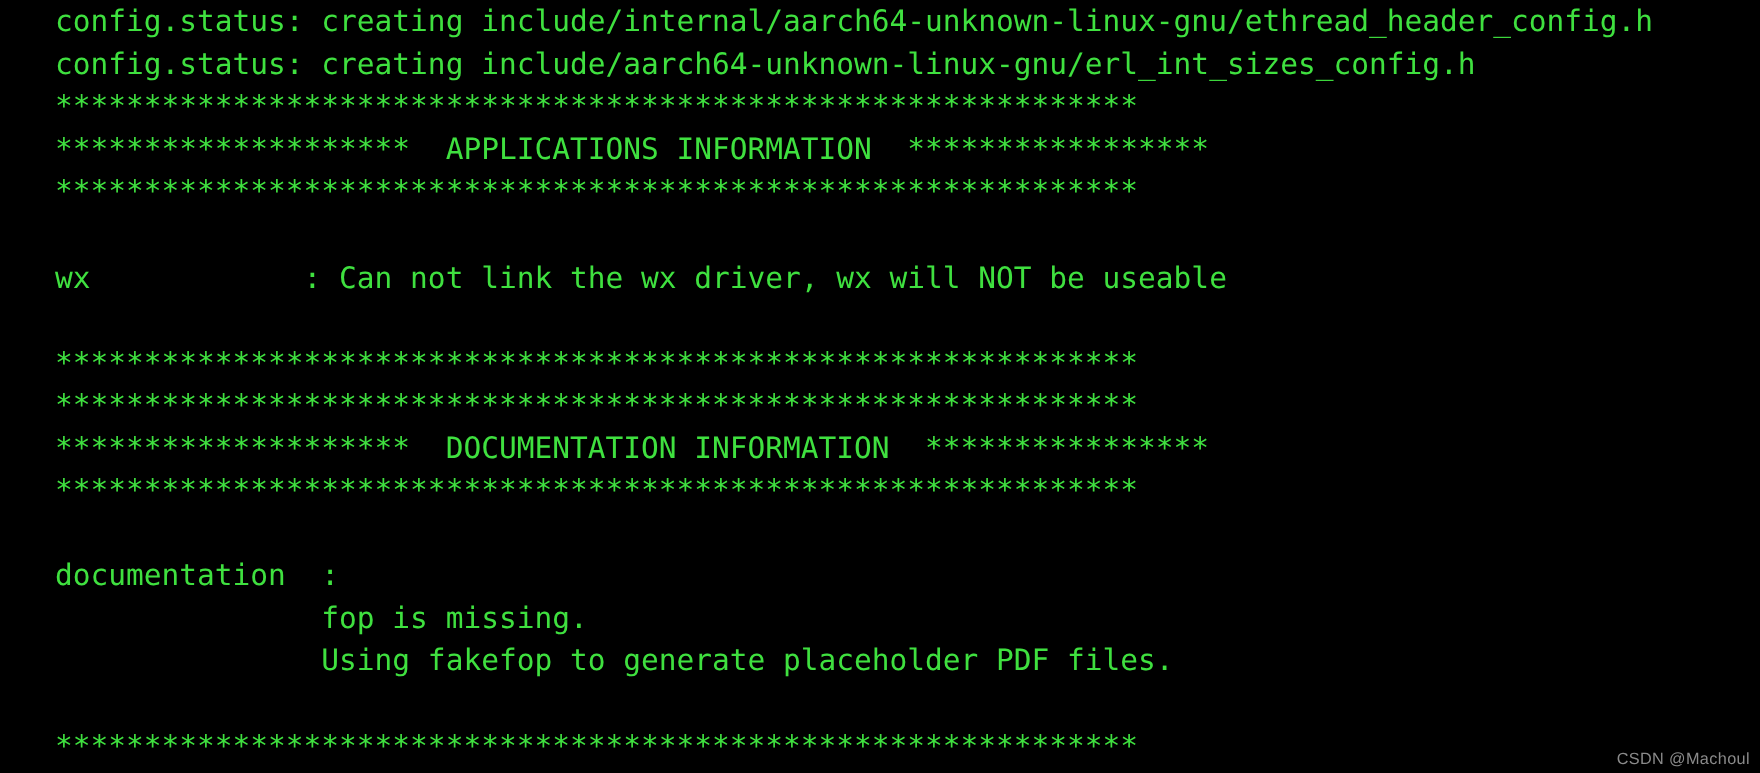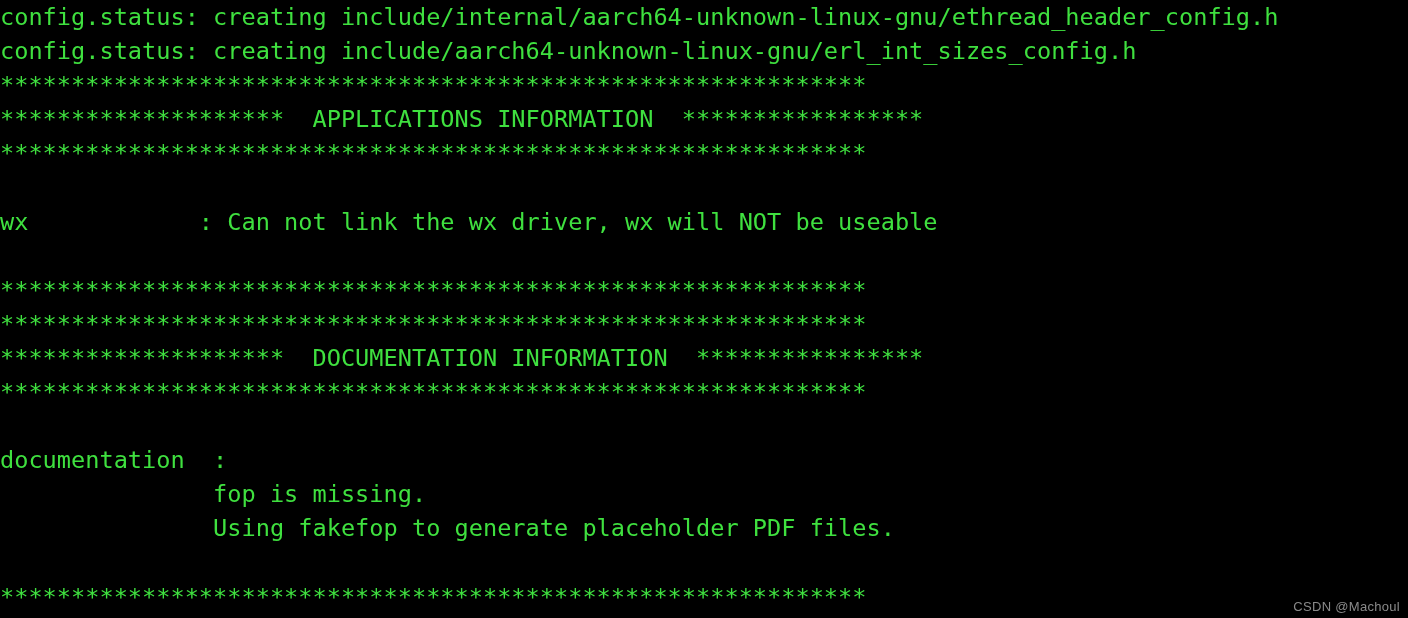--- a/index.html
+++ b/index.html
@@ -34,20 +34,21 @@
     color: #3fe03f;
     white-space: pre;
     font-weight: 400;
     -webkit-font-smoothing: antialiased;
   }
   .line {
     display: block;
     height: 34.1px;
     white-space: pre;
     color: #3fe03f;
+    padding-left: 44px;
   }
   .line.blank {
     color: transparent;
   }
   .watermark {
     position: absolute;
     right: 8px;
     bottom: 4px;
     font-family: "Liberation Sans", sans-serif;
     font-size: 13px;

